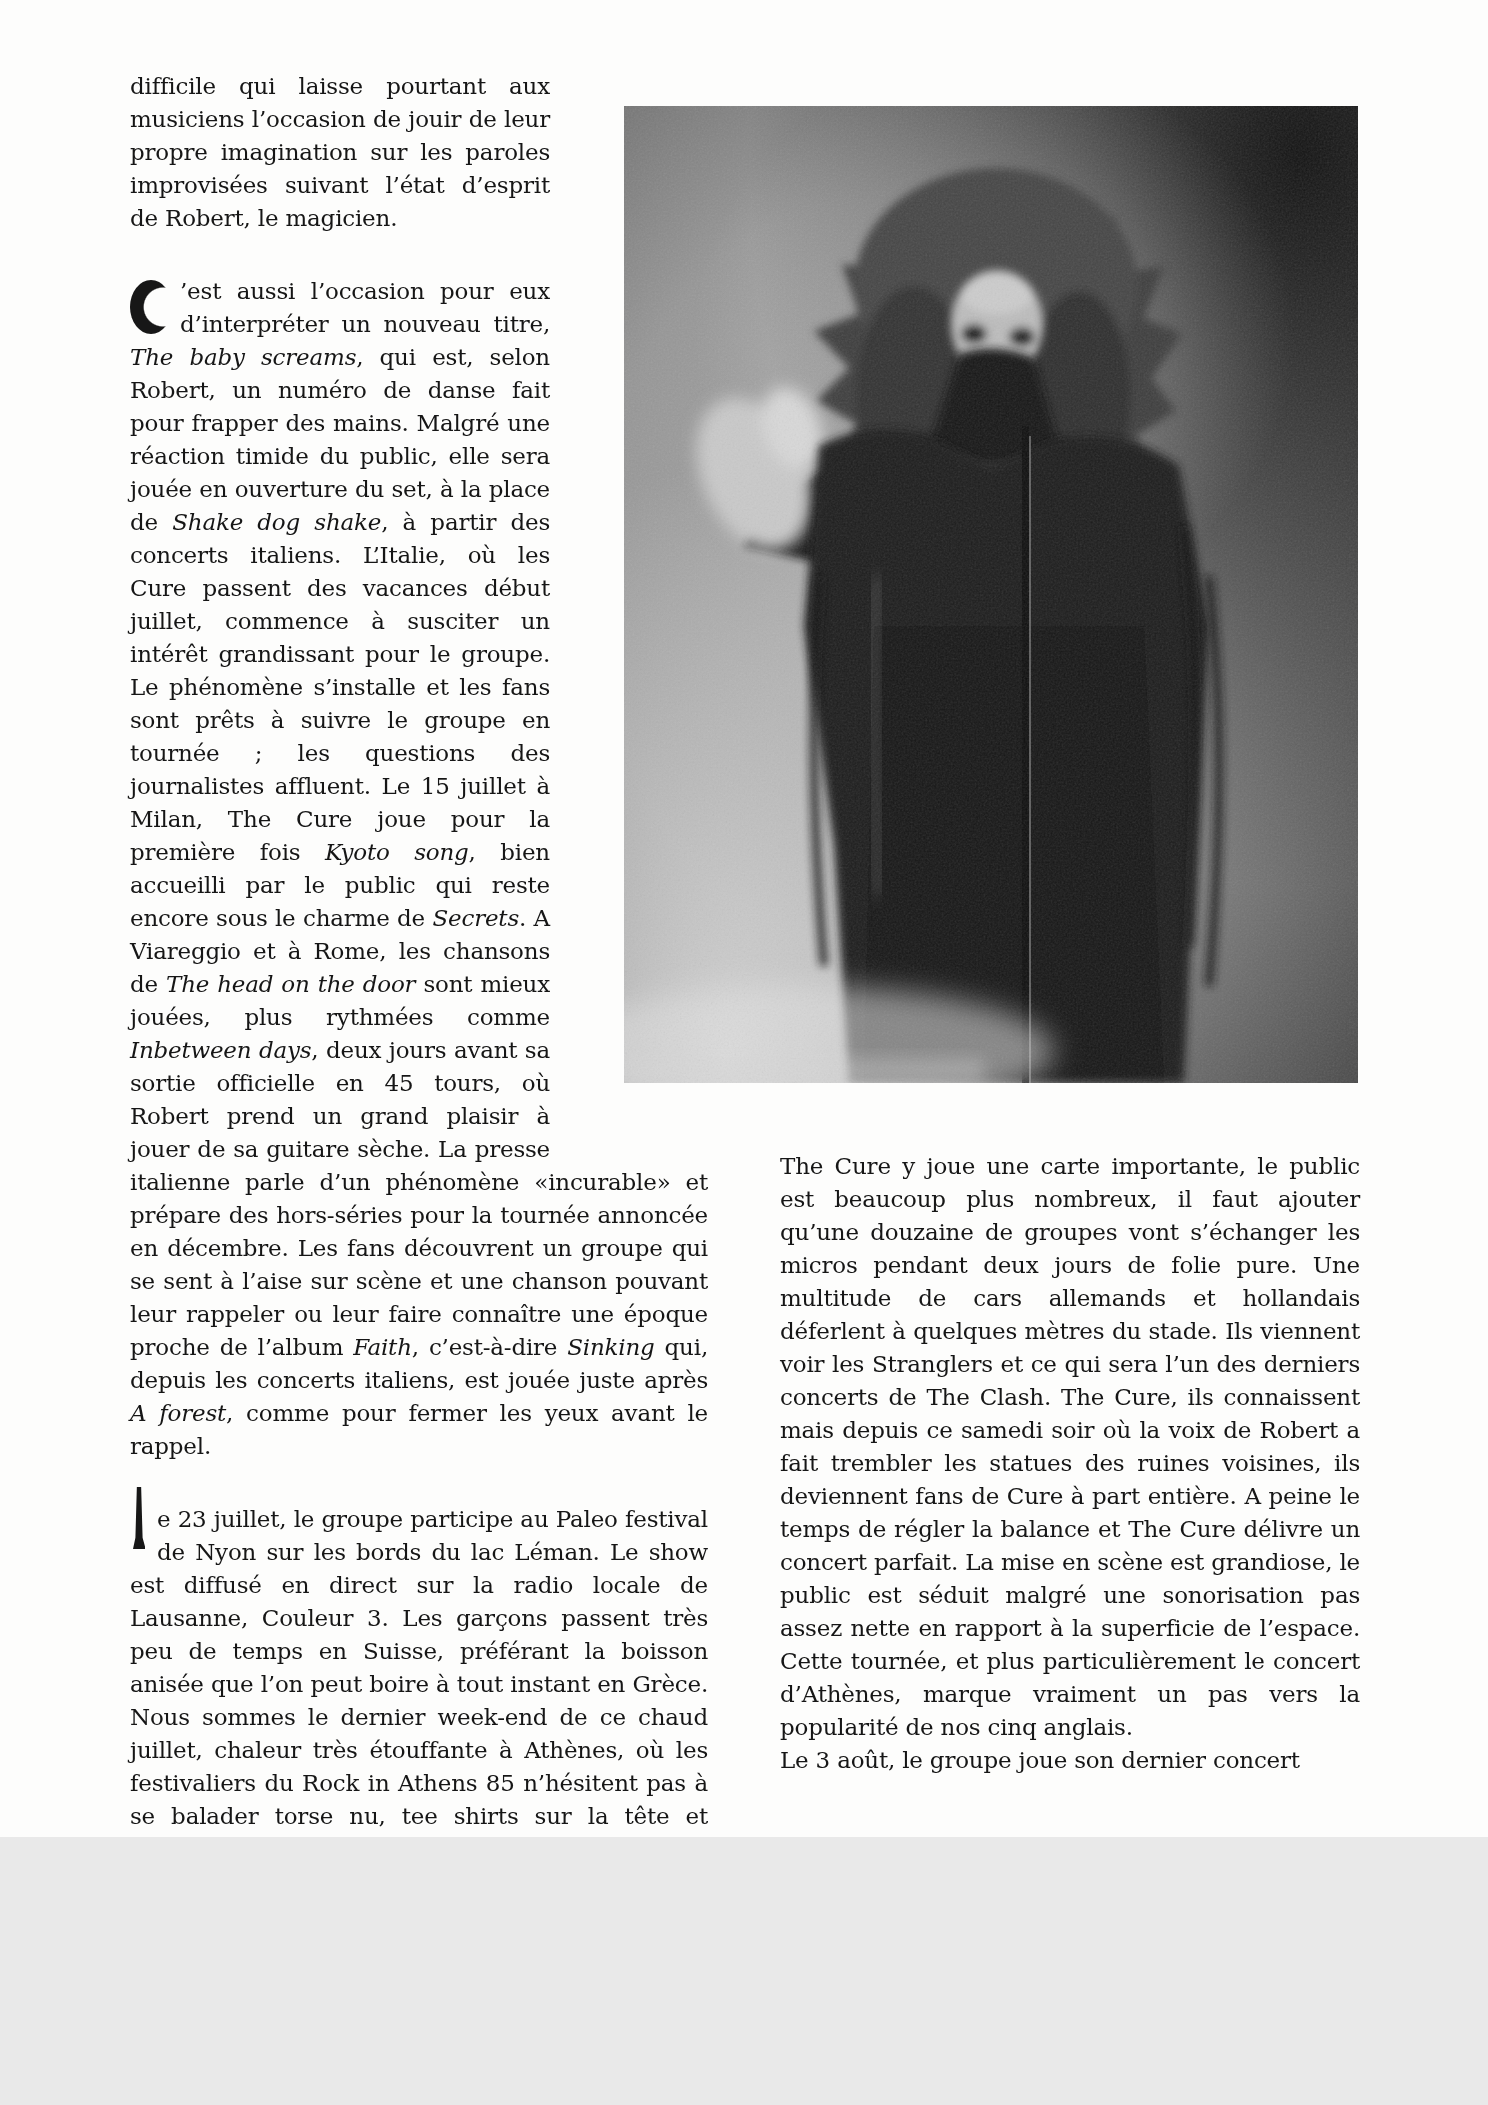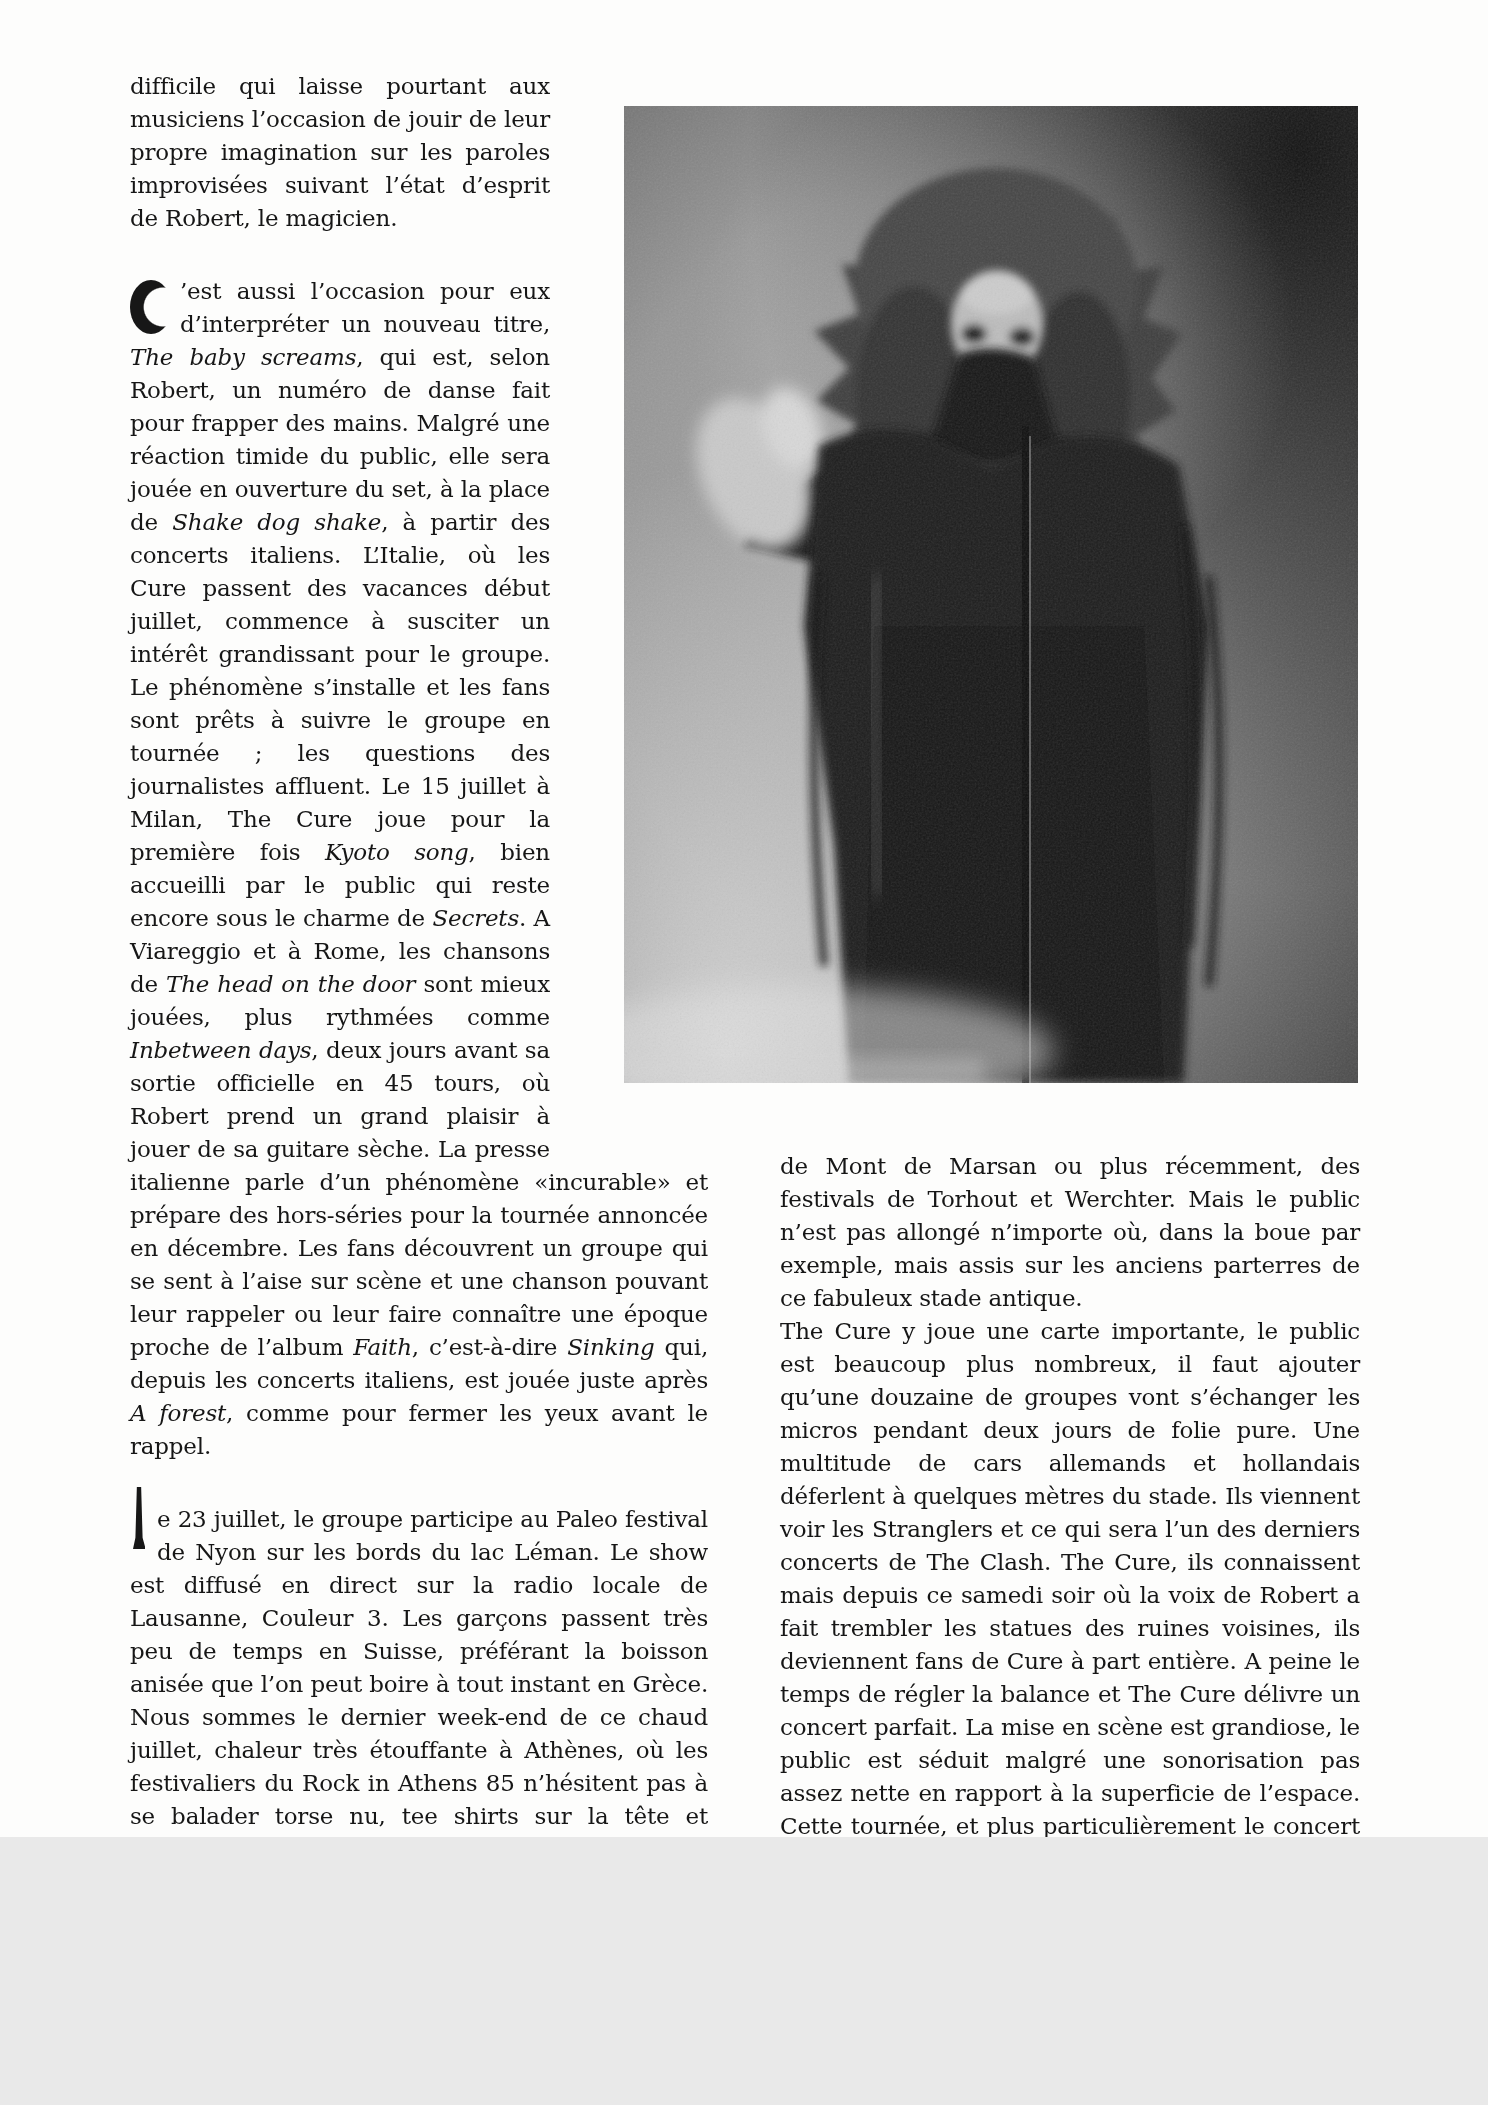--- a/index.html
+++ b/index.html
@@ -147,21 +147,21 @@
   <p><span>difficile qui laisse pourtant aux musiciens l’occasion de jouir de leur propre imagination sur les paroles improvisées suivant l’état d’esprit de Robert, le magicien.</span></p>
       <p><span class="dropcap-c">
           <span class="sr">C</span>
         </span><span>’est aussi l’occasion pour eux d’interpréter un nouveau titre, </span><span class="title">The baby screams</span><span>, qui est, selon Robert, un numéro de danse fait pour frapper des mains. Malgré une réaction timide du public, elle sera jouée en ouverture du set, à la place de </span><span class="title">Shake dog shake</span><span>, à partir des concerts italiens. L’Italie, où les Cure passent des vacances début juillet, commence à susciter un intérêt grandissant pour le groupe. Le phénomène s’installe et les fans sont prêts à suivre le groupe en tournée ; les questions des journalistes affluent. Le 15 juillet à Milan, The Cure joue pour la première fois </span><span class="title">Kyoto song</span><span>, bien accueilli par le public qui reste encore sous le charme de </span><span class="title">Secrets</span><span>. A Viareggio et à Rome, les chansons de </span><span class="title">The head on the door</span><span> sont mieux jouées, plus rythmées comme </span><span class="title">Inbetween days</span><span>, deux jours avant sa sortie officielle en 45 tours, où Robert prend un grand plaisir à jouer de sa guitare sèche. La presse italienne parle d’un phénomène «incurable» et prépare des hors-séries pour la tournée annoncée en décembre. Les fans découvrent un groupe qui se sent à l’aise sur scène et une chanson pouvant leur rappeler ou leur faire connaître une époque proche de l’album </span><span class="title">Faith</span><span>, c’est-à-dire </span><span class="title">Sinking</span><span> qui, depuis les concerts italiens, est jouée juste après </span><span class="title">A forest</span><span>, comme pour fermer les yeux avant le rappel.</span></p>
       <p><span class="dropcap-l">
           <span class="sr">L</span>
         </span><span>e 23 juillet, le groupe participe au Paleo festival de Nyon sur les bords du lac Léman. Le show est diffusé en direct sur la radio locale de Lausanne, Couleur 3. Les garçons passent très peu de temps en Suisse, préférant la boisson anisée que l’on peut boire à tout instant en Grèce. Nous sommes le dernier week-end de ce chaud juillet, chaleur très étouffante à Athènes, où les festivaliers du Rock in Athens 85 n’hésitent pas à se balader torse nu, tee shirts sur la tête et canettes de bière à la main. Ce festival fait partie de ceux qui regroupent le plus d’artistes, comme on se souvient au début des années 80 du festival</span></p>
     </div>
 
   <div class="col-right">
-      <p><span>de Mont de Marsan ou plus récemment, des festivals de Torhout et Werchter. Mais le public n’est pas allongé n’importe où, dans la boue par exemple, mais assis sur les anciens parterres de ce fabuleux stade antique.</span></p>
       <p><span>The Cure y joue une carte importante, le public est beaucoup plus nombreux, il faut ajouter qu’une douzaine de groupes vont s’échanger les micros pendant deux jours de folie pure. Une multitude de cars allemands et hollandais déferlent à quelques mètres du stade. Ils viennent voir les Stranglers et ce qui sera l’un des derniers concerts de The Clash. The Cure, ils connaissent mais depuis ce samedi soir où la voix de Robert a fait trembler les statues des ruines voisines, ils deviennent fans de Cure à part entière. A peine le temps de régler la balance et The Cure délivre un concert parfait. La mise en scène est grandiose, le public est séduit malgré une sonorisation pas assez nette en rapport à la superficie de l’espace. Cette tournée, et plus particulièrement le concert d’Athènes, marque vraiment un pas vers la popularité de nos cinq anglais.</span></p>
+      <p><span>Le 3 août, le groupe joue son dernier concert</span></p>
     </div>
 
   <div class="footer">
     <span>Voodoo Smile - </span><span class="num">19</span>
   </div>
 
 </div>
 
 </body></html>

